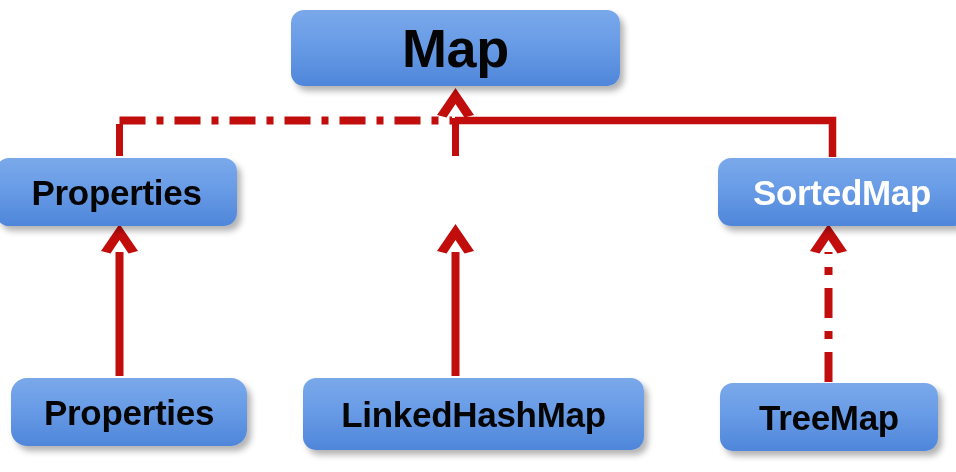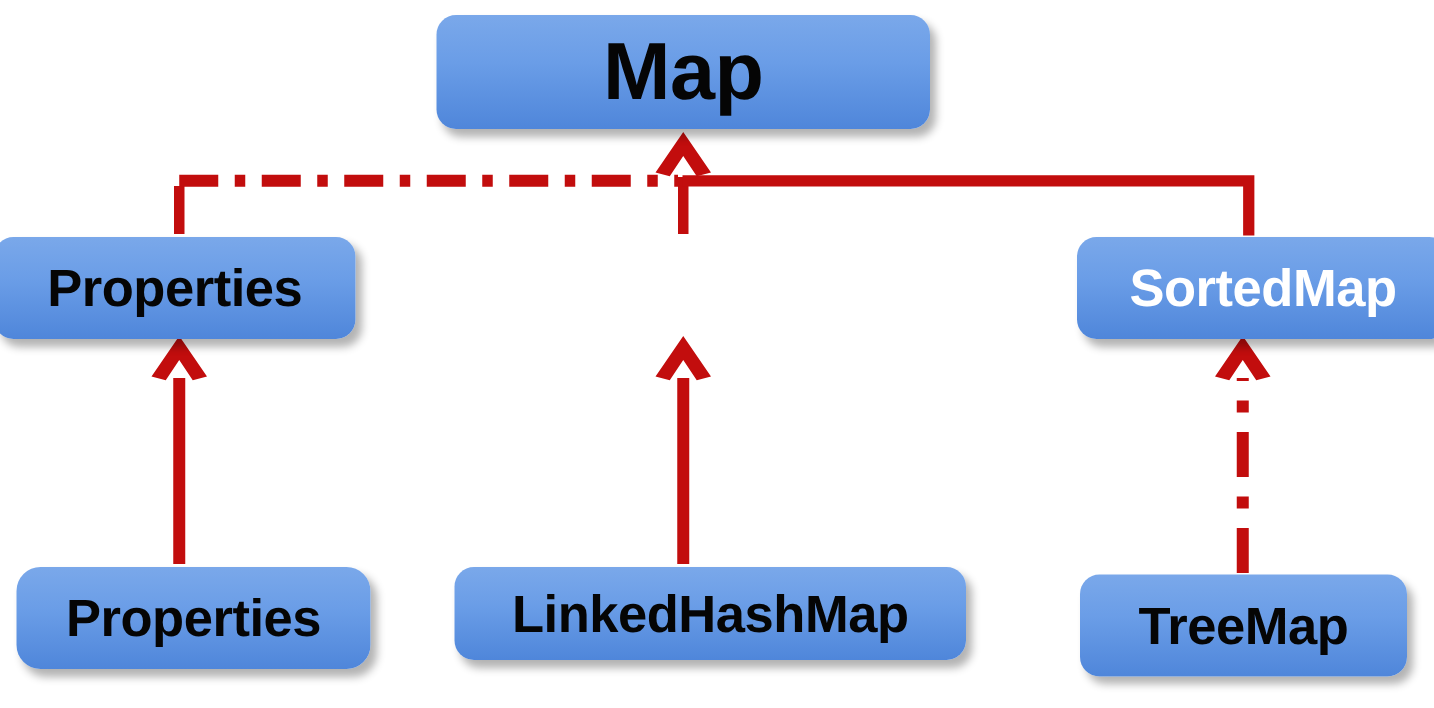--- a/index.html
+++ b/index.html
@@ -104,21 +104,21 @@
 
 
   <div class="node" style="left:718px; top:158px; width:248px; height:68px;">
     <span class="node-label label-light" style="font-size:35px;">SortedMap</span>
   </div>
 
   <div class="node" style="left:11px; top:378px; width:236px; height:68px;border-radius:16px;">
     <span class="node-label label-dark" style="font-size:35px;">Properties</span>
   </div>
 
-  <div class="node" style="left:303px; top:378px; width:341px; height:62px;">
+  <div class="node" style="left:303px; top:378px; width:341px; height:72px;">
     <span class="node-label label-dark" style="font-size:35px;">LinkedHashMap</span>
   </div>
 
   <div class="node" style="left:720px; top:383px; width:218px; height:68px;">
     <span class="node-label label-dark" style="font-size:35px;">TreeMap</span>
   </div>
 
 </div>
 
 </body></html>

